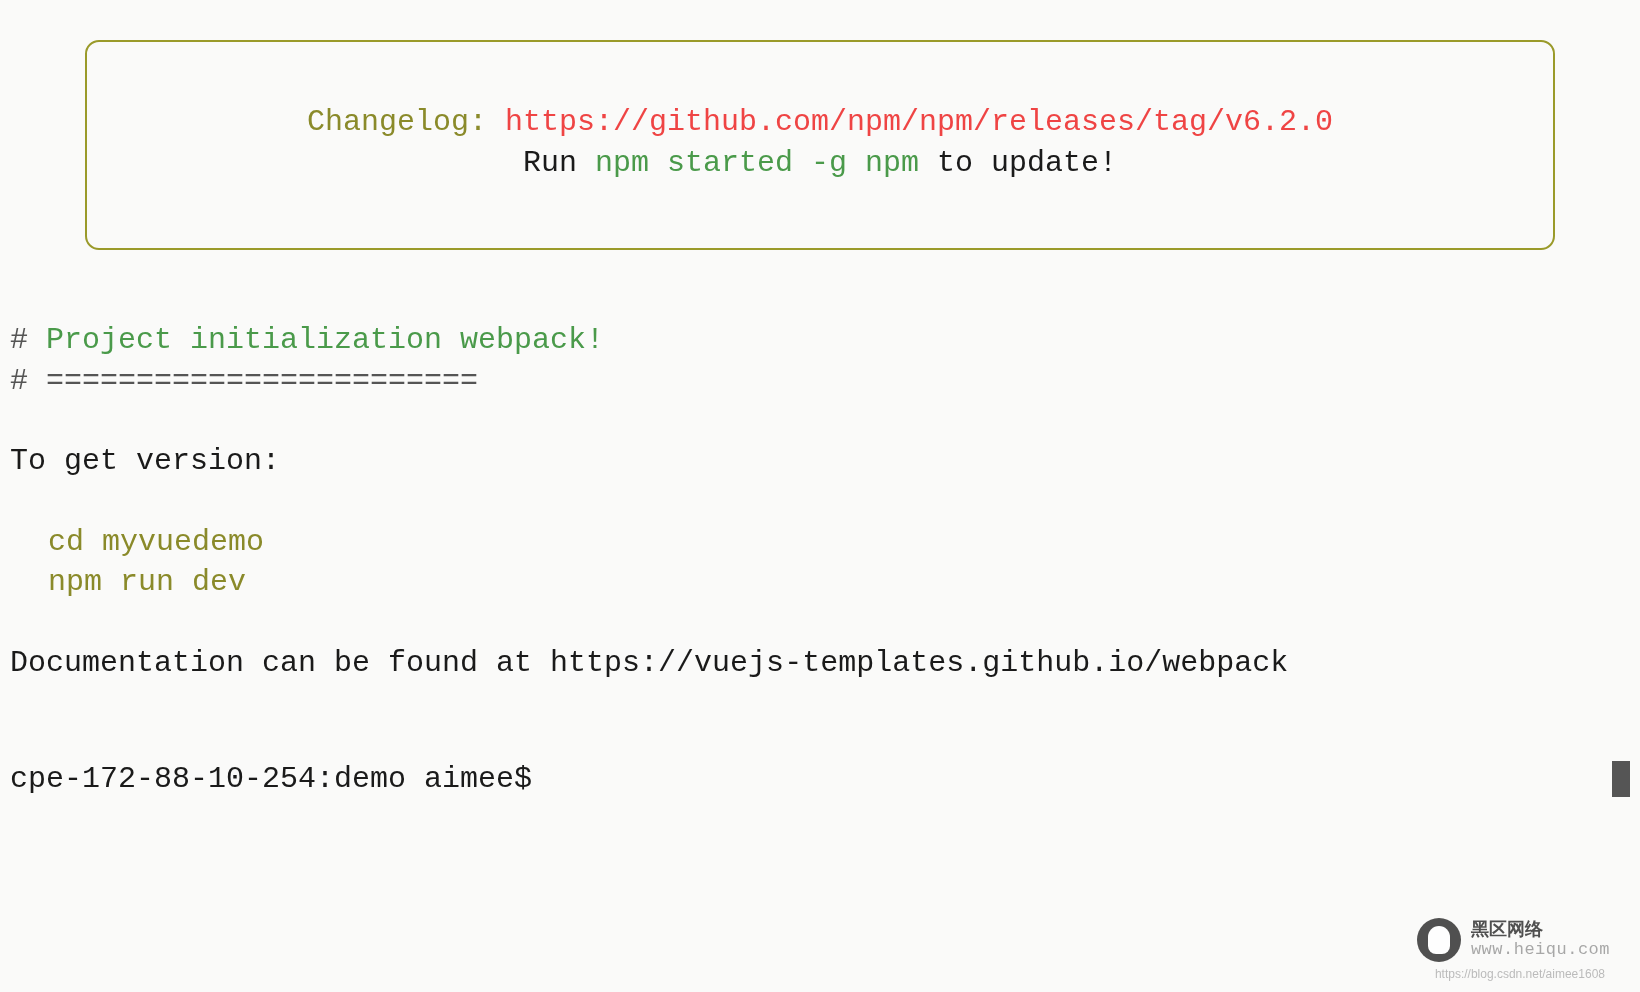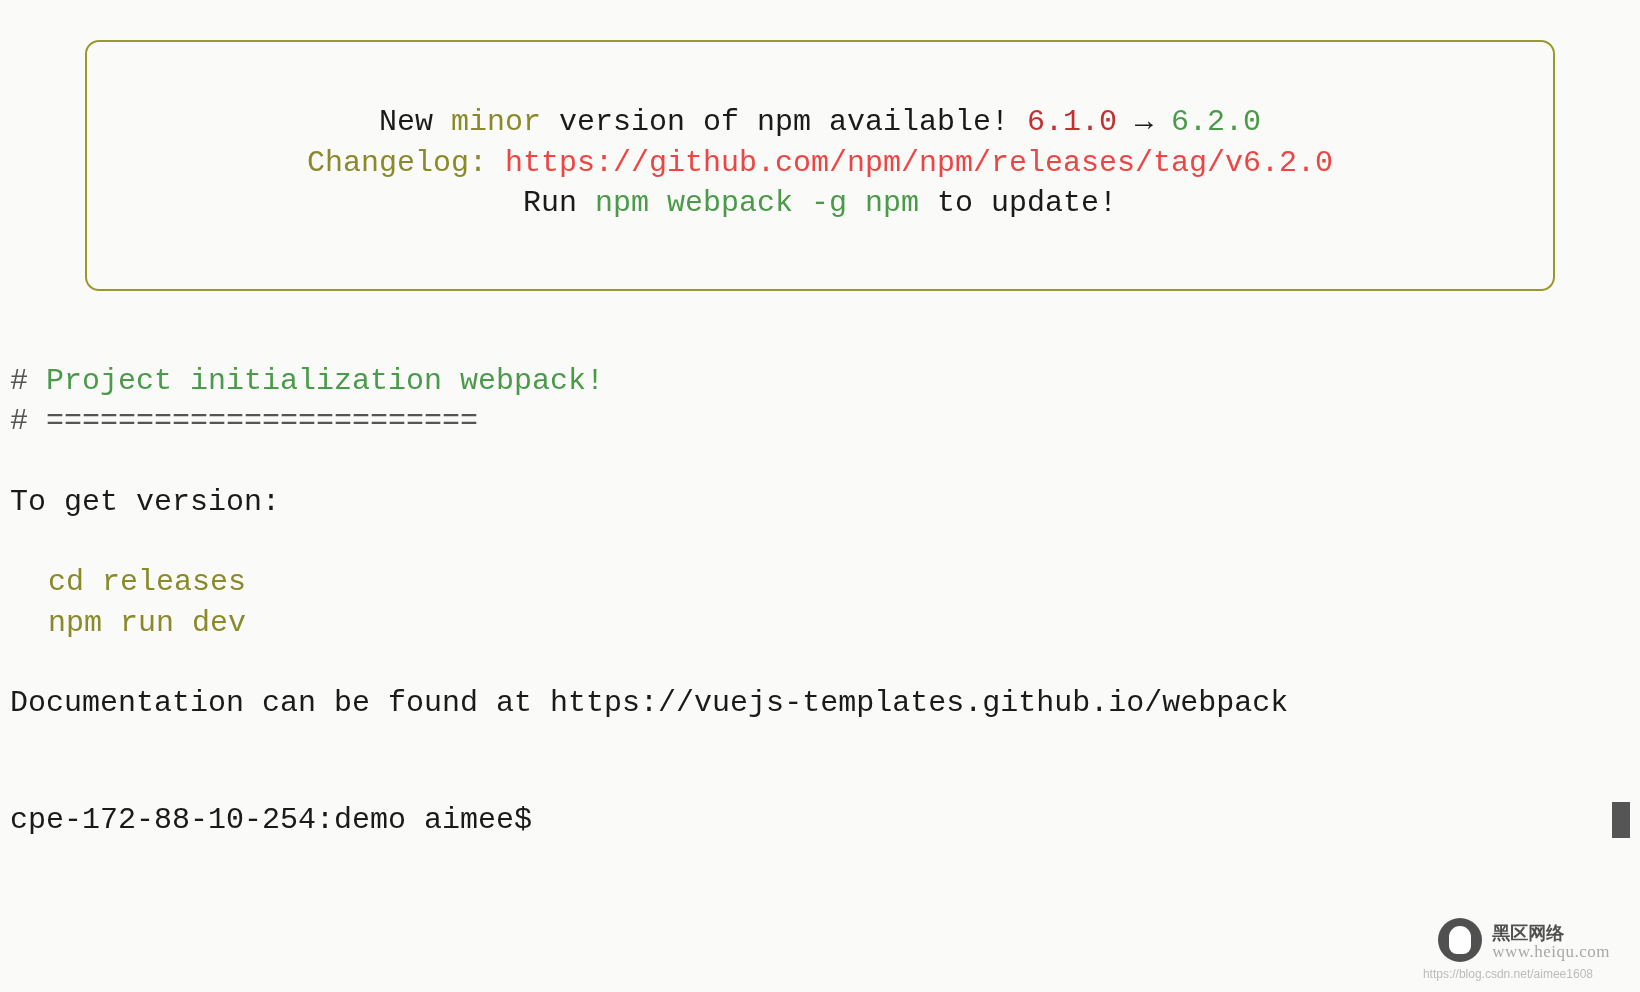--- a/index.html
+++ b/index.html
@@ -55,23 +55,23 @@
       width: 18px;
       height: 36px;
       background: #555;
       margin-left: 8px;
       vertical-align: text-bottom;
     }
     .watermark {
       position: absolute;
       bottom: 30px;
       right: 30px;
-      font-family: Liberation Serif, serif;
+      font-family: Liberation Mono, monospace;
       display: flex;
-      align-items: flex-end;
+      align-items: center;
       gap: 10px;
       opacity: 0.85;
     }
     .watermark-logo {
       width: 44px;
       height: 44px;
       background: #333;
       border-radius: 50%;
       display: flex;
       align-items: center;
@@ -96,45 +96,44 @@
     }
     .watermark-sub {
       font-size: 17px;
       color: #999;
       font-weight: normal;
       letter-spacing: 0.5px;
     }
     .watermark-url {
       position: absolute;
       bottom: 10px;
-      right: 47px;
+      right: 35px;
       font-family: Arial, sans-serif;
       font-size: 12px;
       color: #bbb;
     }
   </style>
 </head>
 <body>
 
 <div class="notice-box">
-  <div class="block"><span>New </span><span class="olive">minor</span><span> version of npm available! </span><span class="red">6.1.0</span><span> → </span><span class="green">6.2.0</span></div>
   <div class="block"><span class="olive">Changelog: </span><span class="cyan">https://github.com/npm/npm/releases/tag/v6.2.0</span></div>
-  <div class="block"><span>Run </span><span class="green">npm webpack -g npm</span><span> to update!</span></div>
+  <div class="block"><span>Run </span><span class="green">npm started -g npm</span><span> to update!</span></div>
 </div>
 
 <div class="block"><span class="dim"># </span><span class="green">Project initialization webpack!</span></div>
 <div class="block dim"># ========================</div>
 
 <div class="spacer"></div>
 
 <div class="block">To get version:</div>
 
 <div class="spacer"></div>
 
-<div class="block indent olive">cd releases</div>
+<div class="block indent olive">cd myvuedemo</div>
 <div class="block indent olive">npm run dev</div>
 
 <div class="spacer"></div>
 
 <div class="block">Documentation can be found at https://vuejs-templates.github.io/webpack</div>
 
 <div class="small-spacer"></div>
 
 <div class="prompt-line">
   <span>cpe-172-88-10-254:demo aimee$ </span>

